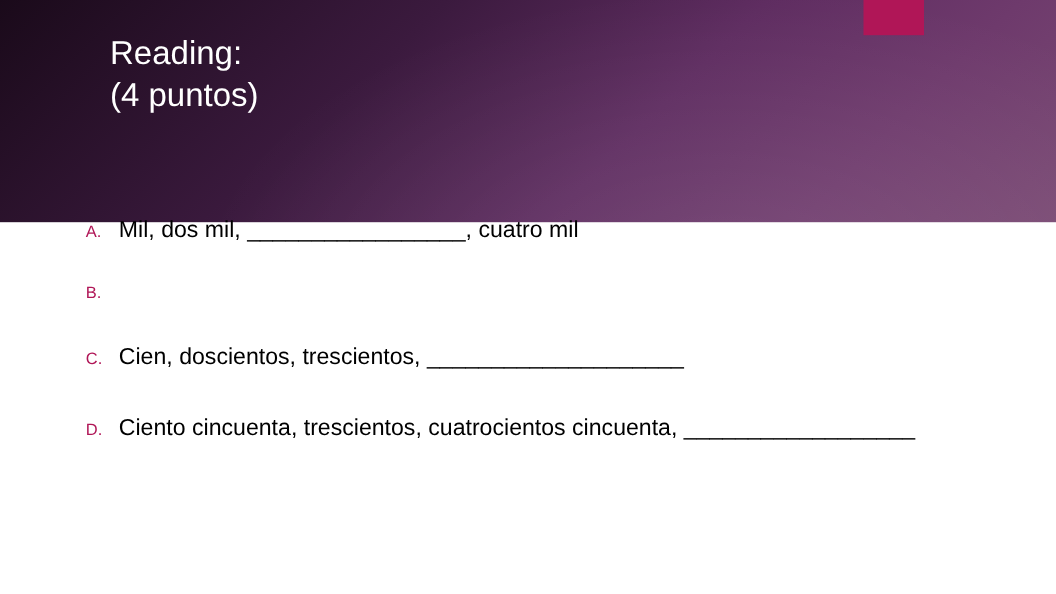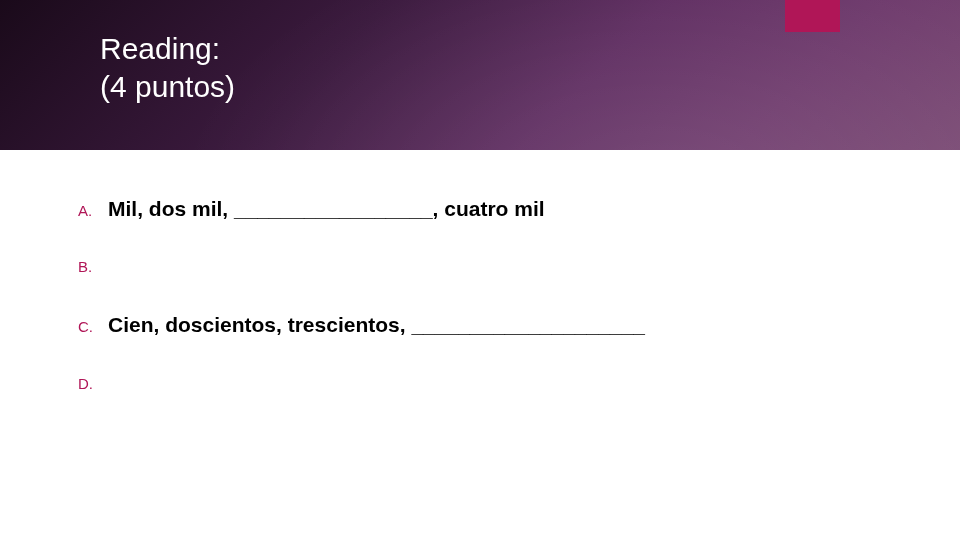--- a/index.html
+++ b/index.html
@@ -9,21 +9,21 @@
     background: #ffffff;
     font-family: Arial, Helvetica, sans-serif;
     position: relative;
     overflow: hidden;
   }
   .header-band {
     position: absolute;
     top: 0;
     left: 0;
     width: 960px;
-    height: 150px;
+    height: 202px;
     background:
       radial-gradient(ellipse 900px 500px at 70% 130%, rgba(255,255,255,0.10) 0%, rgba(255,255,255,0) 55%),
       linear-gradient(135deg, #1a0a1a 0%, #3b1a3e 35%, #5e2c60 60%, #6e3a6c 80%, #7a4a74 100%);
   }
   .accent-tab {
     position: absolute;
     top: 0;
     right: 120px;
     width: 55px;
     height: 32px;
@@ -53,21 +53,20 @@
     width: 30px;
     flex-shrink: 0;
     color: #b01657;
     font-size: 15px;
     font-weight: 400;
   }
   .q-text {
     color: #000000;
     font-size: 21px;
     line-height: 1.3;
-    font-weight: bold;
   }
 </style>
 </head>
 <body>
 
 <div class="header-band">
   <div class="accent-tab"></div>
   <div class="title-block">
     <div>Reading:</div>
     <div>(4 puntos)</div>
@@ -81,14 +80,15 @@
   </div>
   <div class="q-row">
     <div class="q-marker">B.</div>
   </div>
   <div class="q-row">
     <div class="q-marker">C.</div>
     <div class="q-text">Cien, doscientos, trescientos, ____________________</div>
   </div>
   <div class="q-row">
     <div class="q-marker">D.</div>
+    <div class="q-text">Ciento cincuenta, trescientos, cuatrocientos cincuenta, __________________</div>
   </div>
 </div>
 
 </body></html>

